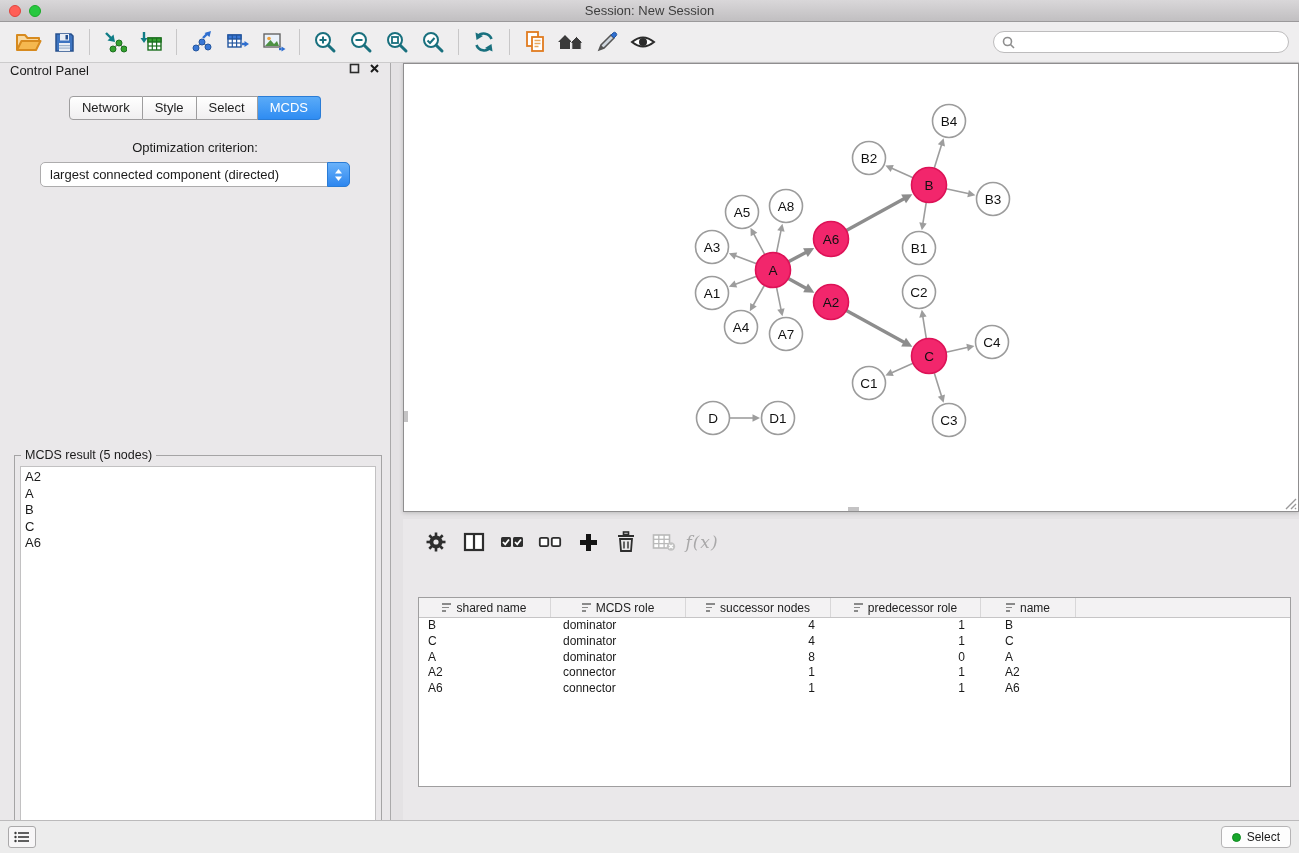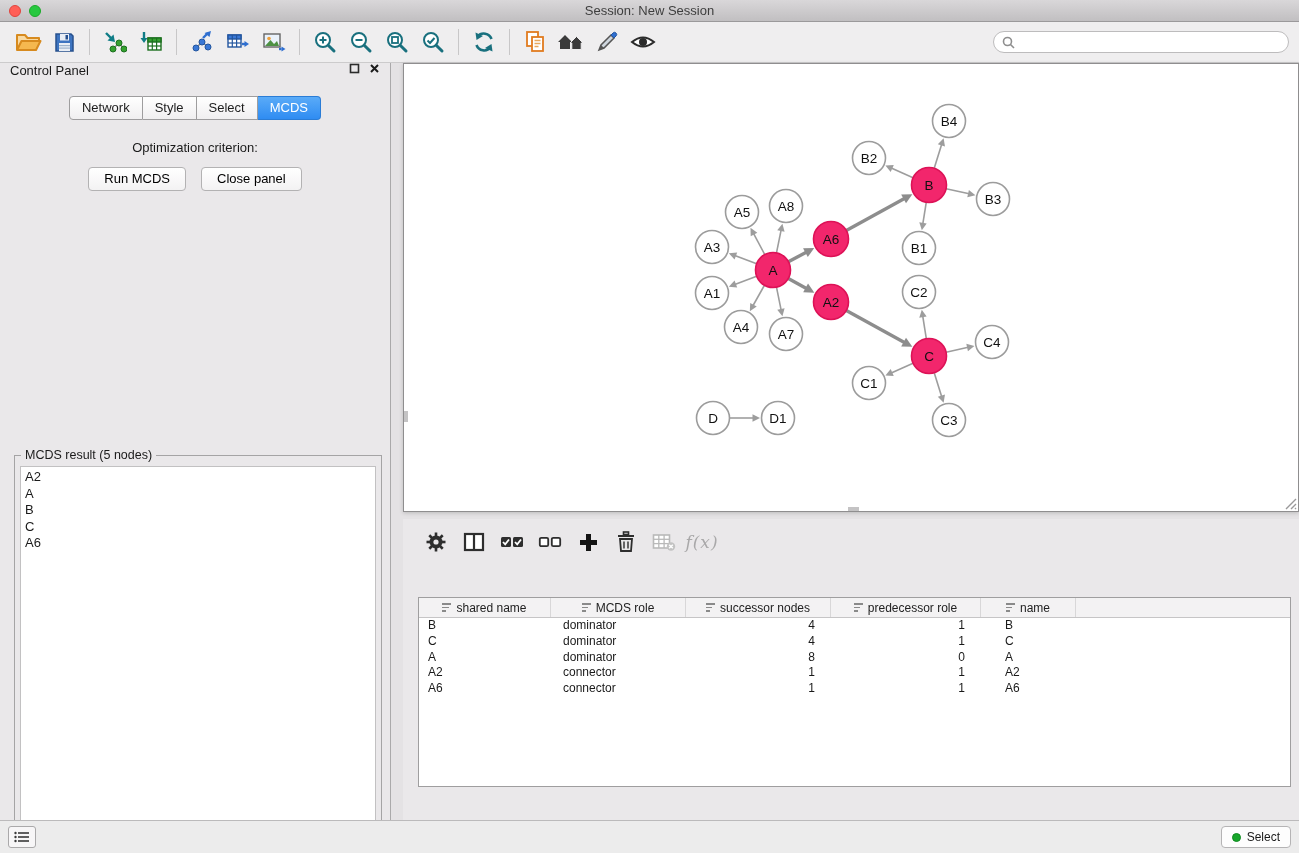--- a/index.html
+++ b/index.html
@@ -253,23 +253,28 @@
           </svg>
       </span>
     </div>
     <div class="seg-row">
         <div class="seg">Network</div>
         <div class="seg">Style</div>
         <div class="seg">Select</div>
         <div class="seg active">MCDS</div>
       </div>
     <div class="opt-label">Optimization criterion:</div>
-    <div class="btn-row">
-      <button class="pushbtn">Run MCDS</button>
-      <button class="pushbtn">Close panel</button>
+    <div class="selectbox">
+      <span>largest connected component (directed)</span>
+      <span class="stepper">
+        <svg width="9" height="14" viewBox="0 0 9 14">
+          <polygon points="4.5,1 8,5.5 1,5.5" fill="#fff"></polygon>
+          <polygon points="4.5,13 8,8.5 1,8.5" fill="#fff"></polygon>
+        </svg>
+      </span>
     </div>
     <div class="fieldset">
       <span class="legend">MCDS result (5 nodes)</span>
       <div class="listbox">
           <div class="li-item">A2</div>
           <div class="li-item">A</div>
           <div class="li-item">B</div>
           <div class="li-item">C</div>
           <div class="li-item">A6</div>
         </div>

